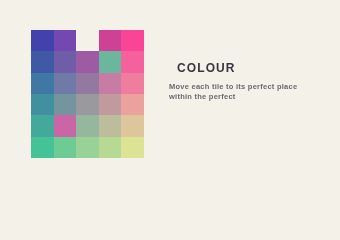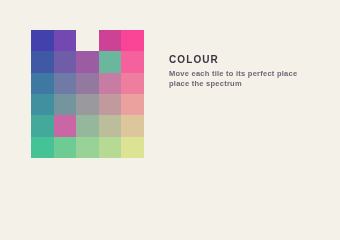--- a/index.html
+++ b/index.html
@@ -41,22 +41,22 @@
   }
 
   
   #text-block {
     position: absolute;
     left: 169px;
     top: 54px;
     width: 150px;
   }
   #page-title {
-    margin: 0;
-    font-size: 10px;
+    margin: 8px;
+    font-size: 12px;
     font-weight: bold;
     letter-spacing: 1.1px;
     color: #3d3442;
     line-height: 12px;
     font-family: "Liberation Sans", sans-serif;
   }
   #subtitle {
     margin: 3px 0 0 0;
     font-size: 7.5px;
     font-weight: bold;
@@ -104,17 +104,17 @@
       <div class="tile" style="background: rgb(110, 203, 148); grid-area: 6 / 2;"></div>
       <div class="tile" style="background: rgb(152, 210, 150); grid-area: 6 / 3;"></div>
       <div class="tile" style="background: rgb(182, 218, 148); grid-area: 6 / 4;"></div>
       <div class="tile" style="background: rgb(221, 227, 148); grid-area: 6 / 5;"></div>
     </div>
 
   <div id="text-block">
     <h1 id="page-title" style="color: rgb(61, 52, 66);">COLOUR</h1>
     <p id="subtitle" style="color: rgb(111, 102, 115);">
       <span class="subtitle-line">Move each tile to its perfect place</span>
-      <span class="subtitle-line">place the spectrum</span>
+      <span class="subtitle-line">within the perfect</span>
     </p>
   </div>
 
 </div>
 
 </body></html>

